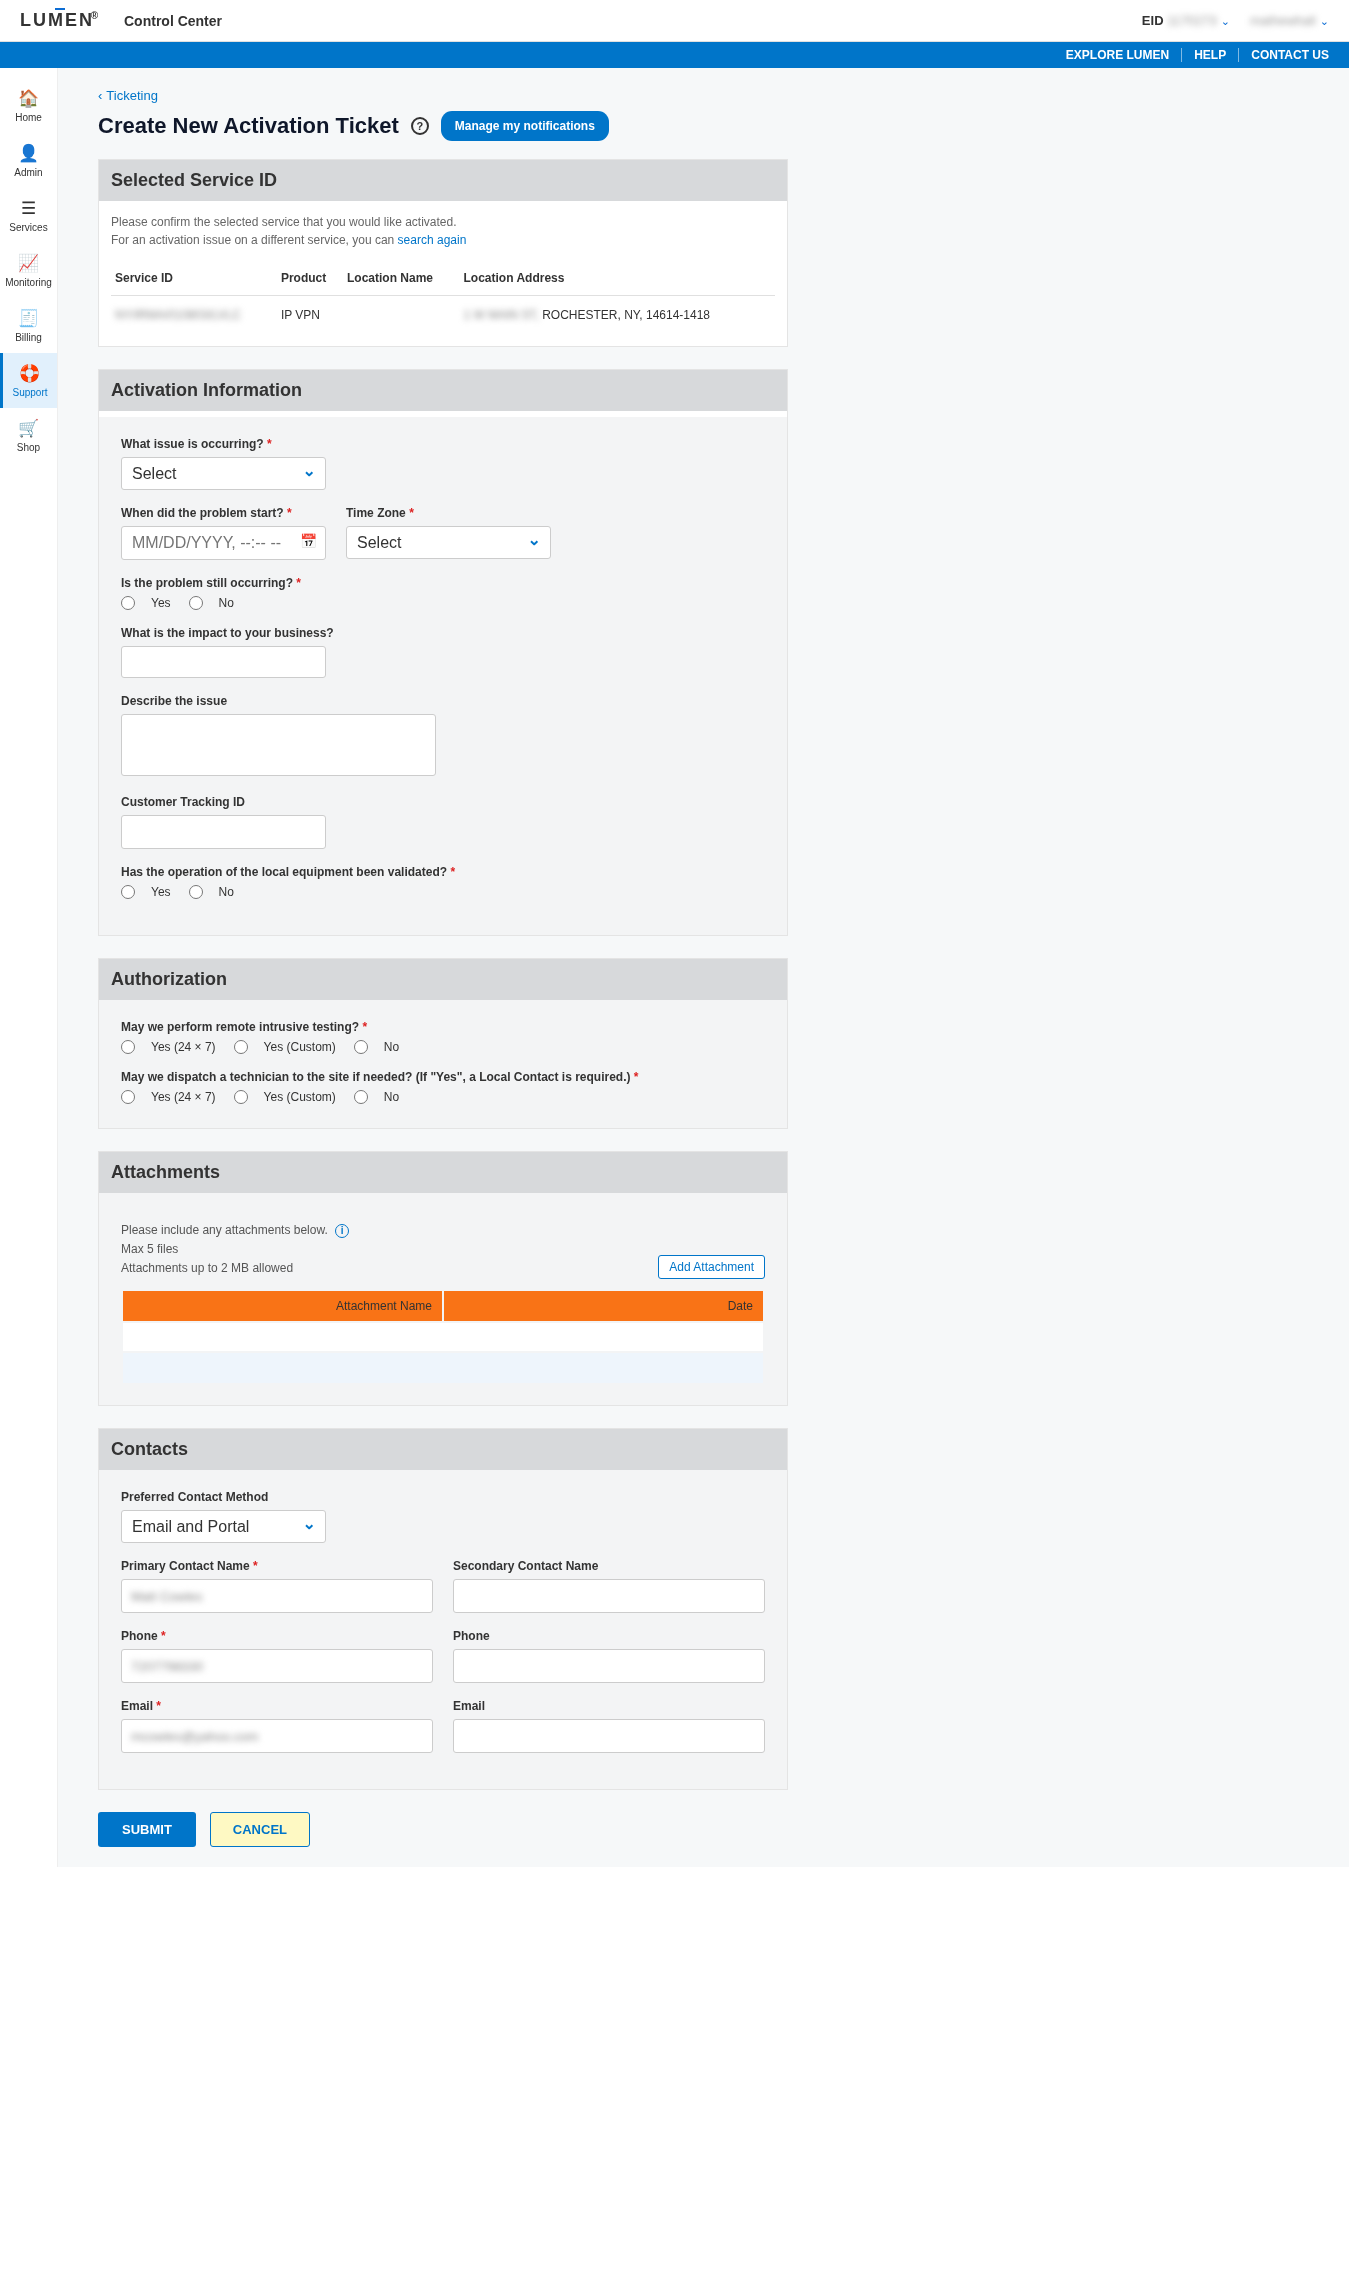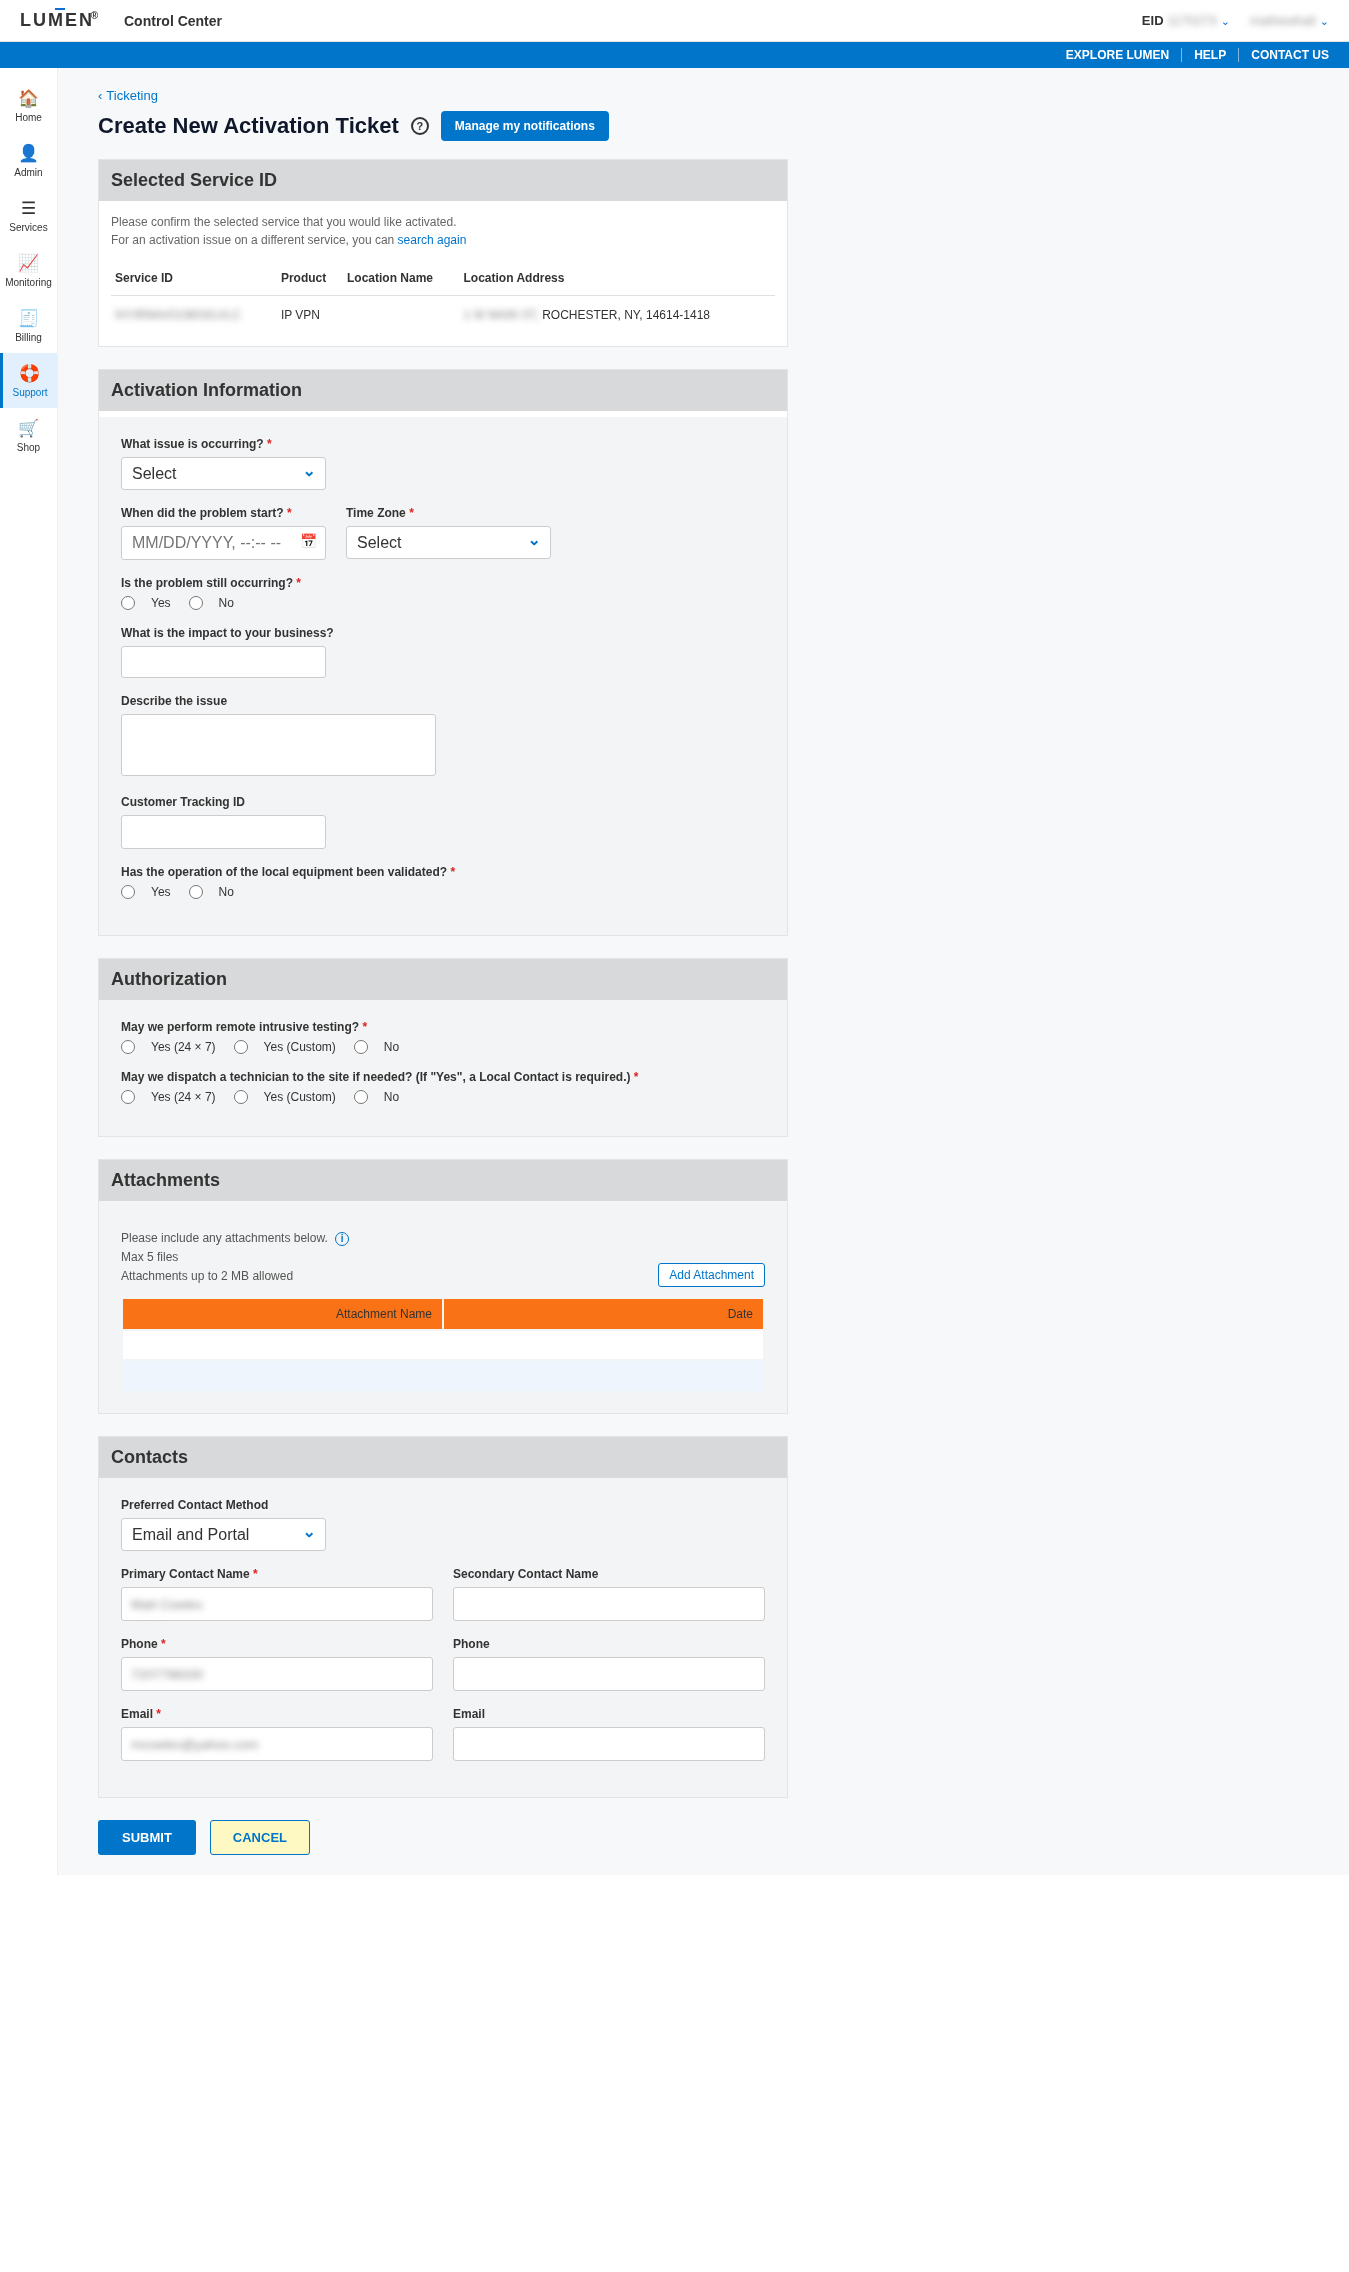--- a/index.html
+++ b/index.html
@@ -19,21 +19,21 @@
   .sidebar { width: 58px; background: #fff; border-right: 1px solid #eee; padding-top: 10px; }
   .side-item { text-align: center; padding: 10px 2px; font-size: 10px; color: #333; cursor: pointer; }
   .side-item.active { background: #e1f0fc; color: #0075c9; border-left: 3px solid #0075c9; }
   .side-item .icon { font-size: 17px; display: block; margin-bottom: 3px; }
   .main { flex: 1; background: #f6f8f9; padding: 20px 40px; }
   .content { max-width: 690px; }
   .breadcrumb { color: #0075c9; font-size: 13px; margin-bottom: 8px; cursor: pointer; display:flex; align-items:center; gap:4px;}
   .title-row { display: flex; align-items: center; gap: 12px; margin-bottom: 18px; }
   .page-title { color: #0f172a; font-size: 22px; font-weight: 700; }
   .help-icon { width: 18px; height: 18px; border: 2px solid #333; border-radius: 50%; display: inline-flex; align-items: center; justify-content: center; font-size: 11px; font-weight: bold; }
-  .btn-primary { background: #0075c9; color: #fff; border: none; border-radius: 4px; padding: 8px 14px; font-size: 12px; font-weight: 600; cursor: pointer; }
+  .btn-primary { background: #0075c9; color: #fff; border: none; border-radius: 11px; padding: 8px 14px; font-size: 12px; font-weight: 600; cursor: pointer; }
   .btn-submit { background: #0075c9; color: #fff; border: none; border-radius: 3px; padding: 10px 24px; font-size: 13px; font-weight: 700; cursor: pointer; }
   .btn-outline { background: #fef9c3; color: #0075c9; border: 1px solid #0075c9; border-radius: 3px; padding: 9px 22px; font-size: 13px; font-weight: 600; cursor: pointer; }
   .btn-outline-sm { background:#fff; color:#0075c9; border:1px solid #0075c9; border-radius:3px; padding:4px 10px; font-size:12px; cursor:pointer;}
   .panel { background: #fff; border: 1px solid #e4e4e4; margin-bottom: 22px; }
   .panel-header { background: #d7d9db; padding: 10px 12px; font-weight: 600; font-size: 18px; }
   .panel-body { padding: 12px; }
   .panel-body.pad20 { padding: 20px 22px; }
   .hint-text { color: #666; font-size: 12px; line-height: 1.5; }
   .link { color: #0075c9; text-decoration: none; cursor: pointer; }
   .svc-table { width: 100%; border-collapse: collapse; margin-top: 12px; font-size: 12px; }
@@ -212,21 +212,21 @@
               <label>
                   <input type="radio" name="rem" style="">
                   <span>Yes (Custom)</span>
                 </label>
               <label>
                   <input type="radio" name="rem" style="">
                   <span>No</span>
                 </label>
             </div>
           </div>
-          <div class="field-group" style="margin-bottom:12px;">
+          <div class="field-group" style="margin-bottom:4px;">
             <label class="field-label req">May we dispatch a technician to the site if needed? (If "Yes", a Local Contact is required.)</label>
             <div class="radio-row">
               <label>
                   <input type="radio" name="dis" style="">
                   <span>Yes (24 × 7)</span>
                 </label>
               <label>
                   <input type="radio" name="dis" style="">
                   <span>Yes (Custom)</span>
                 </label>

